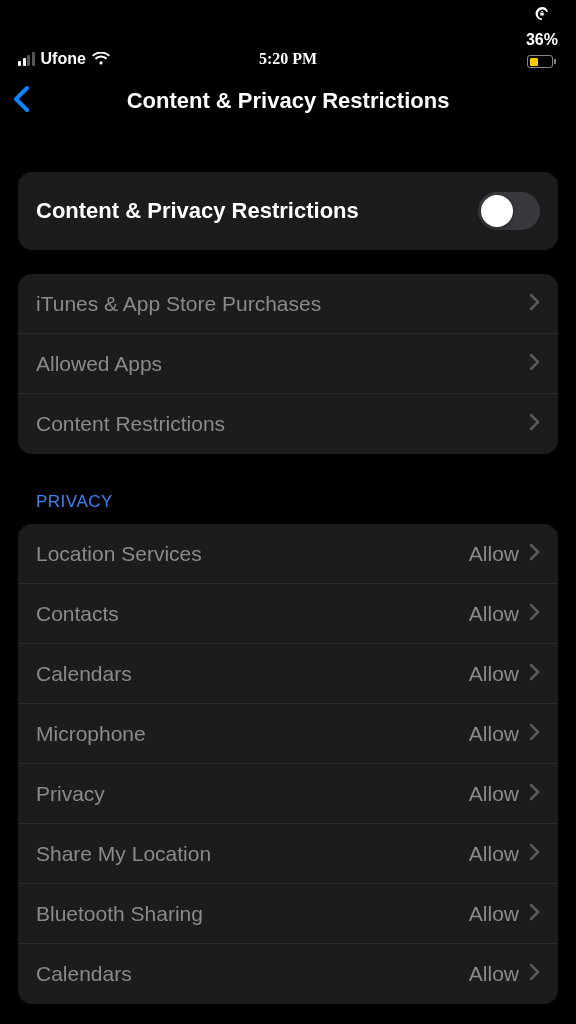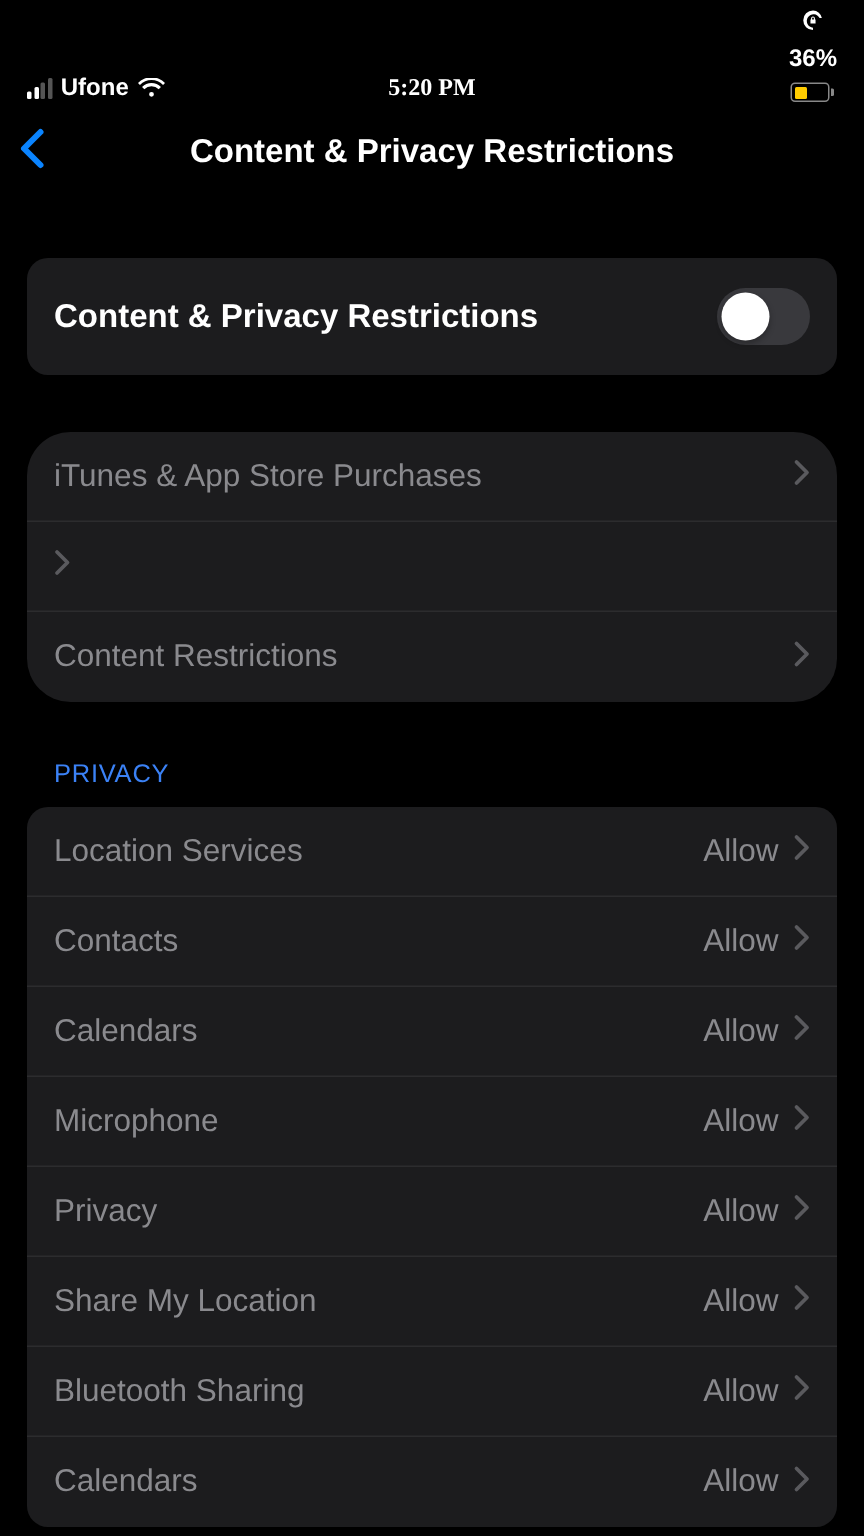--- a/index.html
+++ b/index.html
@@ -166,22 +166,21 @@
       position: absolute;
       left: 3px;
       top: 3px;
       width: 32px;
       height: 32px;
       background: #ffffff;
       border-radius: 50%;
       box-shadow: 0 2px 4px rgba(0,0,0,0.3);
     }
     .group + .group {
-      margin-top: 38px;
-      border-radius: 29px;
+      margin-top: 24px;
     }
     .row-main {
       padding: 20px 18px;
     }
     .row-main .row-label {
       font-size: 22px;
       font-weight: 700;
       color: #ffffff;
     }
   </style>
@@ -247,20 +246,21 @@
       <span class="row-label">iTunes &amp; App Store Purchases</span>
       <div class="row-right">
         <span class="chevron">
           <svg width="11" height="18" viewBox="0 0 11 18">
               <path d="M2 2l7 7-7 7" stroke="#5a5a5e" stroke-width="2.5" fill="none" stroke-linecap="round" stroke-linejoin="round"></path>
             </svg>
         </span>
       </div>
     </div>
     <div class="row dimmed">
+      <span class="row-label">Allowed Apps</span>
       <div class="row-right">
         <span class="chevron">
           <svg width="11" height="18" viewBox="0 0 11 18">
               <path d="M2 2l7 7-7 7" stroke="#5a5a5e" stroke-width="2.5" fill="none" stroke-linecap="round" stroke-linejoin="round"></path>
             </svg>
         </span>
       </div>
     </div>
     <div class="row dimmed">
       <span class="row-label">Content Restrictions</span>

